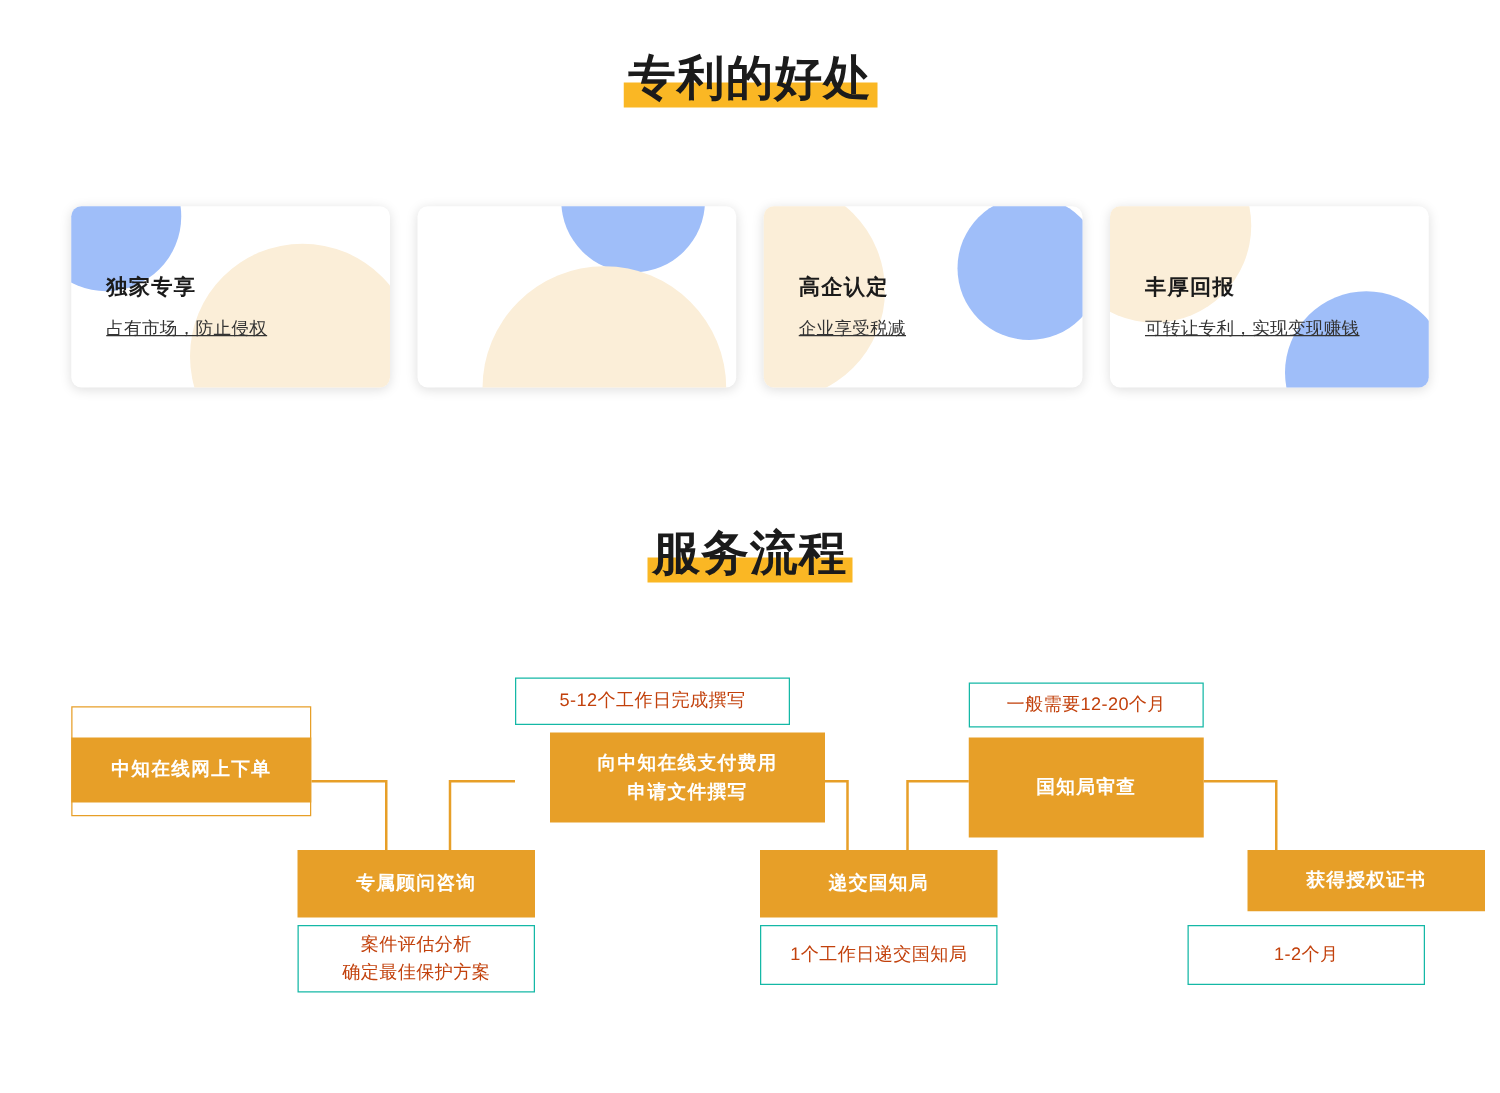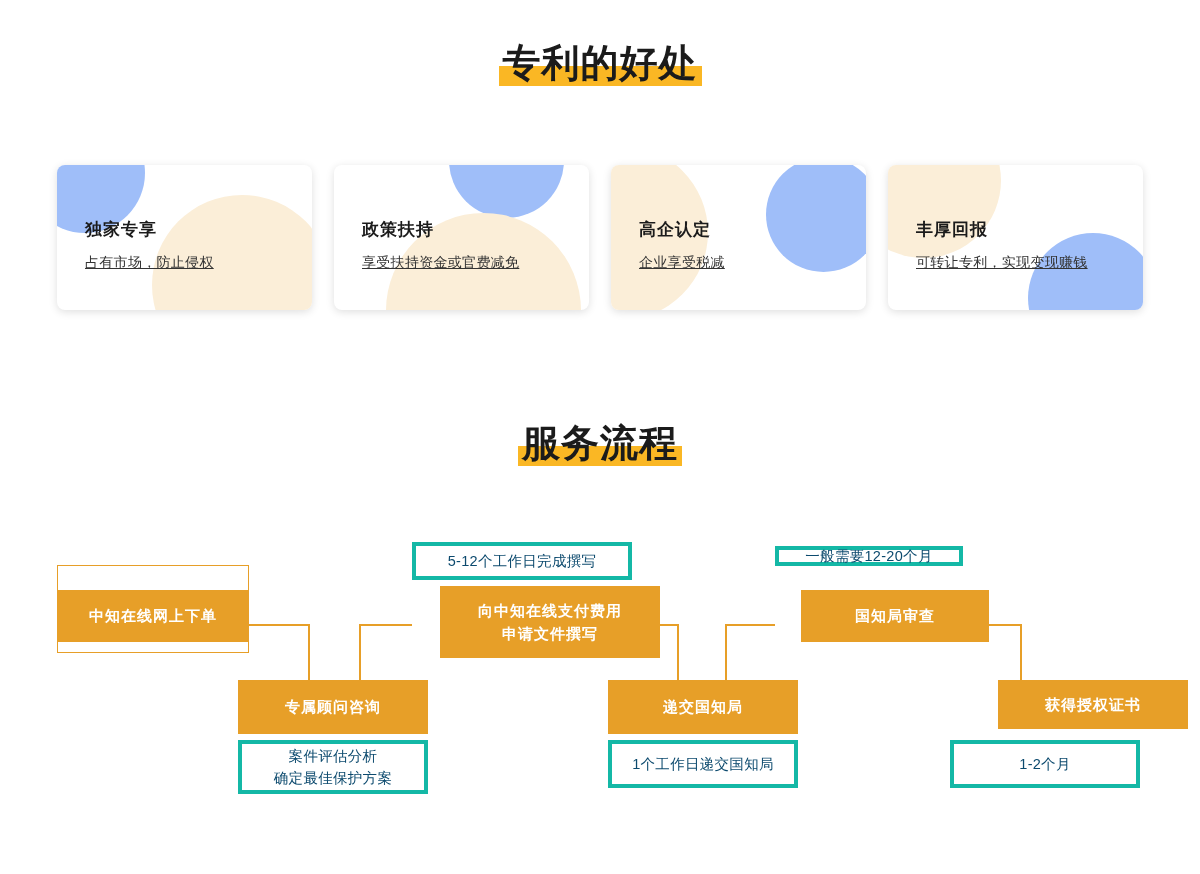--- a/index.html
+++ b/index.html
@@ -121,22 +121,22 @@
     letter-spacing: 1px;
     display: flex;
     flex-direction: column;
     align-items: center;
     justify-content: center;
     line-height: 1.55;
     text-align: center;
   }
   .node-note {
     background: #ffffff;
-    border: 4px solid #14b8a6;
-    color: #0c4a6e;
+    border: 1px solid #14b8a6;
+    color: #c2410c;
     font-size: 14.5px;
     display: flex;
     flex-direction: column;
     align-items: center;
     justify-content: center;
     line-height: 1.55;
     text-align: center;
     letter-spacing: 0.3px;
   }
   .node-frame {
@@ -161,24 +161,20 @@
     <div class="blob peach" style="width:180px;height:180px;left:95px;top:30px;"></div>
     <div class="card-body">
       <div class="card-title">独家专享</div>
       <div class="card-desc">占有市场，防止侵权</div>
     </div>
   </div>
 
   <div class="card">
     <div class="blob blue" style="width:115px;height:115px;left:115px;top:-62px;"></div>
     <div class="blob peach" style="width:195px;height:195px;left:52px;top:48px;"></div>
-    <div class="card-body">
-      <div class="card-title">政策扶持</div>
-      <div class="card-desc">享受扶持资金或官费减免</div>
-    </div>
   </div>
 
   <div class="card">
     <div class="blob peach" style="width:175px;height:175px;left:-78px;top:-20px;"></div>
     <div class="blob blue" style="width:115px;height:115px;left:155px;top:-8px;"></div>
     <div class="card-body">
       <div class="card-title">高企认定</div>
       <div class="card-desc">企业享受税减</div>
     </div>
   </div>
@@ -239,24 +235,24 @@
     <span>申请文件撰写</span>
   </div>
 
   <div class="node node-main" style="left:608px; top:160px; width:190px; height:54px;">
     <span>递交国知局</span>
   </div>
   <div class="node node-note" style="left:608px; top:220px; width:190px; height:48px;">
     <span>1个工作日递交国知局</span>
   </div>
 
-  <div class="node node-note" style="left:775px; top:26px; width:188px; height:20px;">
+  <div class="node node-note" style="left:775px; top:26px; width:188px; height:36px;">
     <span>一般需要12-20个月</span>
   </div>
-  <div class="node node-main" style="left:801px; top:70px; width:188px; height:52px;">
+  <div class="node node-main" style="left:775px; top:70px; width:188px; height:80px;">
     <span>国知局审查</span>
   </div>
 
   <div class="node node-main" style="left:998px; top:160px; width:190px; height:49px;">
     <span>获得授权证书</span>
   </div>
   <div class="node node-note" style="left:950px; top:220px; width:190px; height:48px;">
     <span>1-2个月</span>
   </div>
 

